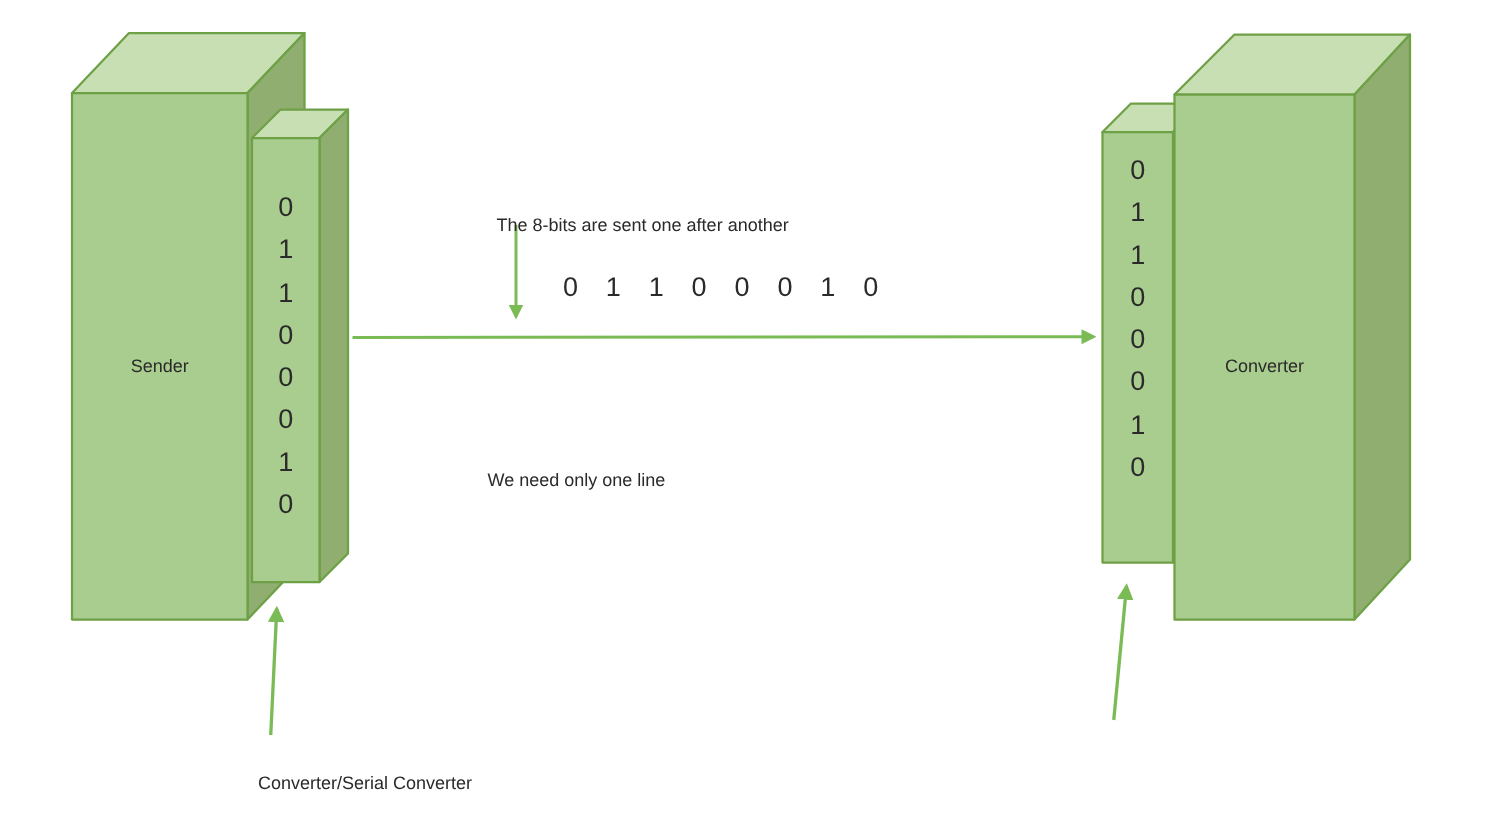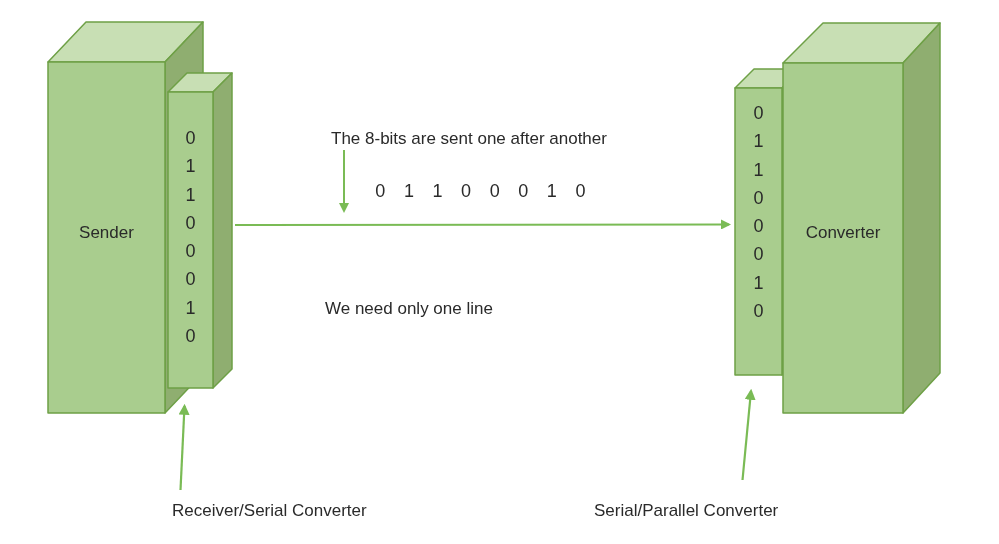--- a/index.html
+++ b/index.html
@@ -1,21 +1,21 @@
 <!DOCTYPE html>
 <html><head>
 <meta charset="utf-8">
 <style>
   html,body{margin:0;padding:0;background:#ffffff;}
   .canvas{
     position:relative;width:999px;height:544px;background:#ffffff;
     font-family:"Liberation Sans",sans-serif;color:#2a2a2a;overflow:hidden;
   }
   .canvas svg{position:absolute;left:0;top:0;}
-  .txt{position:absolute;font-size:17px;white-space:nowrap;line-height:19px;}
+  .txt{position:absolute;font-size:12px;white-space:nowrap;line-height:19px;margin-top:12px;}
   .sender-label{left:48px;top:223px;width:117px;text-align:center;}
   .receiver-label{left:783px;top:223px;width:120px;text-align:center;}
   .annot-top{left:331px;top:129px;}
   .annot-bottom{left:325px;top:299px;text-align:center;}
   .label-ps{left:172px;top:501px;}
   .label-sp{left:594px;top:501px;}
   .bits-col{position:absolute;display:flex;flex-direction:column;}
   .bits-col .bit{height:28.3px;line-height:28.3px;text-align:center;font-size:18px;}
   .sender-bits{left:168px;top:124px;width:45px;}
   .receiver-bits{left:735px;top:99px;width:47px;}
@@ -97,15 +97,14 @@
       <span class="bit">1</span>
       <span class="bit">1</span>
       <span class="bit">0</span>
       <span class="bit">0</span>
       <span class="bit">0</span>
       <span class="bit">1</span>
       <span class="bit">0</span>
     </div>
   <div class="txt annot-bottom">We need only one line</div>
 
-  <div class="txt label-ps">Receiver/Serial Converter</div>
-  <div class="txt label-sp">Serial/Parallel Converter</div>
+  <div class="txt label-ps">Converter/Serial Converter</div>
 </div>
 
 </body></html>

